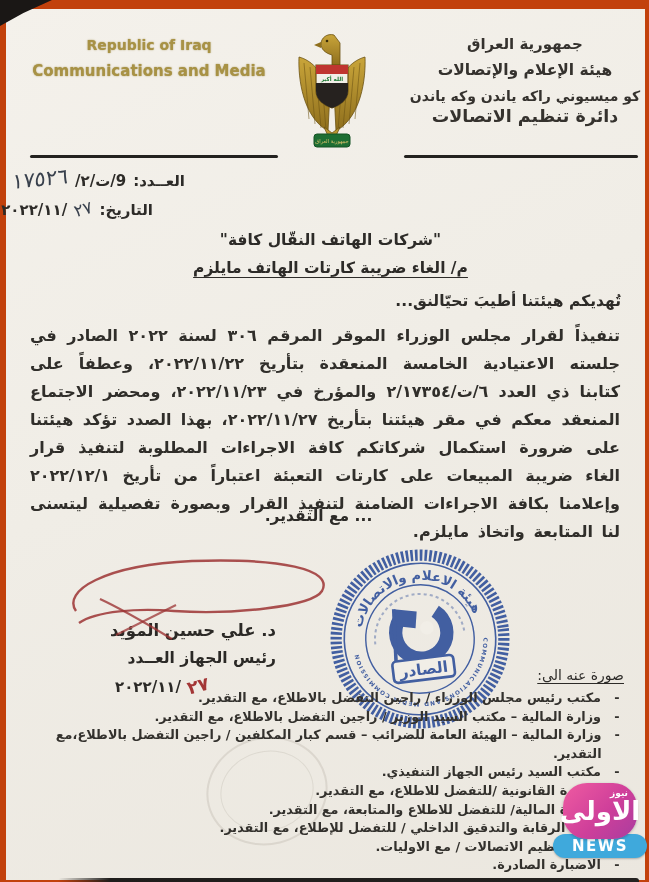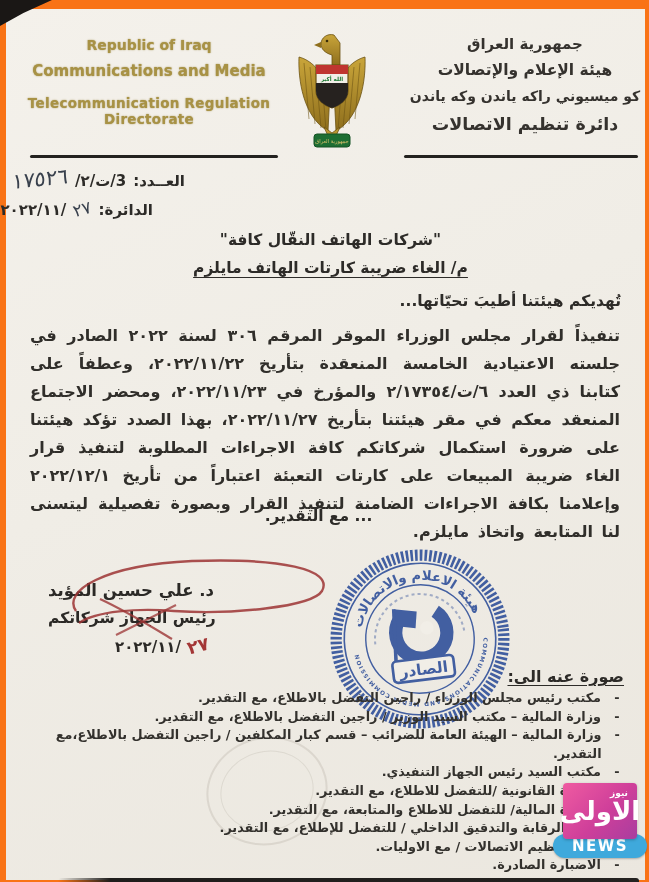--- a/index.html
+++ b/index.html
@@ -1,33 +1,33 @@
 <!DOCTYPE html>
 <html lang="ar"><head>
 <meta charset="utf-8">
 <style>
   html,body{margin:0;padding:0;background:#2a2624;}
-  .photo{position:relative;width:649px;height:882px;background:#f97316;overflow:hidden;
+  .photo{position:relative;width:649px;height:882px;background:#c2410c;overflow:hidden;
          font-family:"DejaVu Sans",sans-serif;}
   .paper{position:absolute;left:6px;top:9px;right:4px;bottom:2px;
          background:linear-gradient(155deg,#f4f1eb 0%,#f0ede6 45%,#ebe7df 100%);}
   .corner-shadow{position:absolute;left:0;top:0;width:52px;height:26px;background:#1a1715;
          clip-path:polygon(0 0,100% 0,45% 50%,0 100%);}
   
   .hdr-en{position:absolute;left:12px;top:28px;width:262px;text-align:center;
           color:#a89245;font-weight:bold;text-shadow:0 0 1.5px rgba(150,130,60,.9);}
   .hdr-en .l1{font-size:14px;margin-bottom:9px;}
   .hdr-en .l2{font-size:15px;margin-bottom:15px;}
   .hdr-en .l3{font-size:15px;margin-bottom:10px;}
   .hdr-en .l4{font-size:13.5px;letter-spacing:.3px;}
   .hdr-ar{position:absolute;left:400px;top:26px;width:238px;text-align:center;
           color:#35322e;font-weight:bold;direction:rtl;}
   .hdr-ar .a1{font-size:15px;margin-bottom:8px;}
   .hdr-ar .a2{font-size:15.5px;margin-bottom:9px;}
-  .hdr-ar .a3{font-size:14px;margin-bottom:10px;}
+  .hdr-ar .a3{font-size:14px;margin-bottom:2px;}
   .hdr-ar .a4{font-size:17.5px;}
   .emblem{position:absolute;left:288px;top:22px;width:76px;height:118px;}
   .rule{position:absolute;top:146px;height:3px;background:#23221f;border-radius:2px;}
   .rule.left{left:24px;width:248px;}
   .rule.right{left:398px;width:234px;}
   
   .meta-line{position:absolute;direction:rtl;display:flex;align-items:baseline;gap:7px;
              color:#2d2b28;font-weight:bold;font-size:15px;white-space:nowrap;}
   .meta-num{right:460px;top:158px;}
   .meta-date{right:492px;top:190px;}
@@ -43,64 +43,63 @@
   .subj2 span{text-decoration:underline;text-underline-offset:4px;}
   .greeting{position:absolute;right:24px;top:283px;direction:rtl;font-weight:bold;
             font-size:15.5px;color:#2d2b28;}
   
   .body-par{position:absolute;right:25px;left:24px;top:313px;direction:rtl;
             text-align:justify;text-align-last:right;font-weight:bold;font-size:16px;
             line-height:28px;color:#302e2a;word-spacing:3px;}
   .closing{position:absolute;left:0;width:649px;top:498px;text-align:center;direction:rtl;
            font-weight:bold;font-size:15.5px;color:#2d2b28;transform:translateX(-12px);}
   
-  .sig{position:absolute;left:42px;top:572px;width:228px;text-align:left;direction:rtl;
+  .sig{position:absolute;left:42px;top:612px;width:228px;text-align:right;direction:rtl;
        color:#2b2926;font-weight:bold;}
   .sig .name{font-size:16.5px;margin-bottom:9px;}
   .sig .title{font-size:15.5px;margin-bottom:8px;}
   .sig .date{font-size:15px;display:flex;justify-content:center;align-items:baseline;gap:6px;direction:rtl;}
   .red-scribble{position:absolute;left:28px;top:544px;width:320px;height:135px;pointer-events:none;}
   
   .stamp{position:absolute;left:324px;top:540px;width:180px;height:180px;opacity:.9;
          transform:rotate(-7deg);}
   .ghost-seal{position:absolute;left:200px;top:728px;width:118px;height:104px;border-radius:50%;
         border:2px solid rgba(110,100,85,.14);transform:rotate(-14deg);}
   .ghost-seal::after{content:"";position:absolute;inset:12px;border-radius:50%;
         border:1px solid rgba(110,100,85,.12);}
   
-  .dist-head{position:absolute;right:21px;top:658px;direction:rtl;font-weight:bold;
-             font-size:16px;color:#2d2b28;text-decoration:underline;text-underline-offset:3px;}
+  .dist-head{position:absolute;right:21px;top:658px;direction:rtl;font-weight:normal;
+             font-size:14px;color:#2d2b28;text-decoration:underline;text-underline-offset:3px;}
   .dist{position:absolute;right:21px;top:680px;left:20px;direction:rtl;list-style:none;
         margin:0;padding:0;font-weight:bold;font-size:12.8px;color:#33312d;}
   .dist li{display:flex;gap:9px;line-height:18.6px;align-items:baseline;}
   .dist .dash{width:14px;text-align:center;}
   
   .news-logo{position:absolute;left:547px;top:774px;width:94px;text-align:center;}
-  .news-sq{position:relative;width:74px;height:56px;margin:0 auto;border-radius:4px;
+  .news-sq{position:relative;width:74px;height:56px;margin:0 auto;border-radius:24px;
            background:linear-gradient(135deg,#ef5ba1 0%,#cf3f9a 55%,#a93d9f 100%);
            display:flex;align-items:center;justify-content:center;
            box-shadow:0 1px 3px rgba(0,0,0,.25);}
   .news-ar{color:#fff;font-weight:bold;font-size:26px;line-height:1;}
   .news-ar-small{position:absolute;top:5px;right:9px;color:#fff;font-size:9px;font-weight:bold;}
   .news-pill{margin-top:-5px;width:94px;height:24px;border-radius:12px;background:#3fa9dc;
              color:#fff;font-weight:bold;font-size:15px;line-height:24px;letter-spacing:1.5px;
              box-shadow:0 1px 2px rgba(0,0,0,.25);}
   .bottom-line{position:absolute;left:52px;right:6px;top:869px;height:6px;border-radius:3px;
              background:linear-gradient(90deg,rgba(28,26,24,0) 0%,#1f1d1b 9%,#242220 100%);}
 </style>
 </head>
 <body>
 
 <div class="photo">
   <div class="paper">
 
     <div class="hdr-en">
       <div class="l1">Republic of Iraq</div>
       <div class="l2">Communications and Media</div>
-      <div class="l4">Telecommunication Regulation Directorate</div>
     </div>
 
     <div class="emblem">
       <svg viewBox="0 0 76 118" width="76" height="118">
         <defs>
           <linearGradient id="gold" x1="0" y1="0" x2="0" y2="1">
             <stop offset="0" stop-color="#c9a53a"></stop>
               <stop offset="1" stop-color="#8f6f1d"></stop>
           </linearGradient>
         </defs>
@@ -134,41 +133,41 @@
       <div class="a2">هيئة الإعلام والإتصالات</div>
       <div class="a3">كو ميسيوني راكه ياندن وكه ياندن</div>
       <div class="a4">دائرة تنظيم الاتصالات</div>
     </div>
 
     <div class="rule left"></div>
     <div class="rule right"></div>
 
     <div class="meta-line meta-num">
       <span>العــدد:</span>
-      <span>3/ت/٢/</span>
+      <span>9/ت/٢/</span>
       <span class="hw num" dir="ltr">١٧٥٢٦</span>
     </div>
     <div class="meta-line meta-date">
-      <span>الدائرة:</span>
+      <span>التاريخ:</span>
       <span class="hw day">٢٧</span>
       <span dir="ltr">٢٠٢٢/١١/</span>
     </div>
 
     <div class="subj1">"شركات الهاتف النقّال كافة"</div>
     <div class="subj2">
       <span>م/ الغاء ضريبة كارتات الهاتف مايلزم</span>
     </div>
-    <div class="greeting">تُهديكم هيئتنا أطيبَ تحيّاتها...</div>
+    <div class="greeting">تُهديكم هيئتنا أطيبَ تحيّالنق...</div>
 
     <div class="body-par">تنفيذاً لقرار مجلس الوزراء الموقر المرقم ٣٠٦ لسنة ٢٠٢٢ الصادر في جلسته الاعتيادية الخامسة المنعقدة بتأريخ ٢٠٢٢/١١/٢٢، وعطفاً على كتابنا ذي العدد ٦/ت/٢/١٧٣٥٤ والمؤرخ في ٢٠٢٢/١١/٢٣، ومحضر الاجتماع المنعقد معكم في مقر هيئتنا بتأريخ ٢٠٢٢/١١/٢٧، بهذا الصدد تؤكد هيئتنا على ضرورة استكمال شركاتكم كافة الاجراءات المطلوبة لتنفيذ قرار الغاء ضريبة المبيعات على كارتات التعبئة اعتباراً من تأريخ ٢٠٢٢/١٢/١ وإعلامنا بكافة الاجراءات الضامنة لتنفيذ القرار وبصورة تفصيلية ليتسنى لنا المتابعة واتخاذ مايلزم.</div>
     <div class="closing">... مع التقدير.</div>
 
     <div class="sig">
       <div class="name">د. علي حسين المؤيد</div>
-      <div class="title">رئيس الجهاز شركاتكم</div>
+      <div class="title">رئيس الجهاز العــدد</div>
       <div class="date">
         <span class="hw red">٢٧</span>
         <span dir="ltr">٢٠٢٢/١١/</span>
       </div>
     </div>
 
     <svg class="red-scribble" viewBox="0 0 320 135">
       <path d="M42,58 C28,38 70,12 158,8 C246,5 300,16 288,38 C278,54 196,62 140,58 C104,55 62,58 45,70" fill="none" stroke="#9c3434" stroke-width="2.4" opacity=".85"></path>
       <path d="M66,46 C92,58 118,74 138,86" fill="none" stroke="#9c3434" stroke-width="2.2" opacity=".8"></path>
       <path d="M82,82 L142,52" fill="none" stroke="#9c3434" stroke-width="2" opacity=".75"></path>

